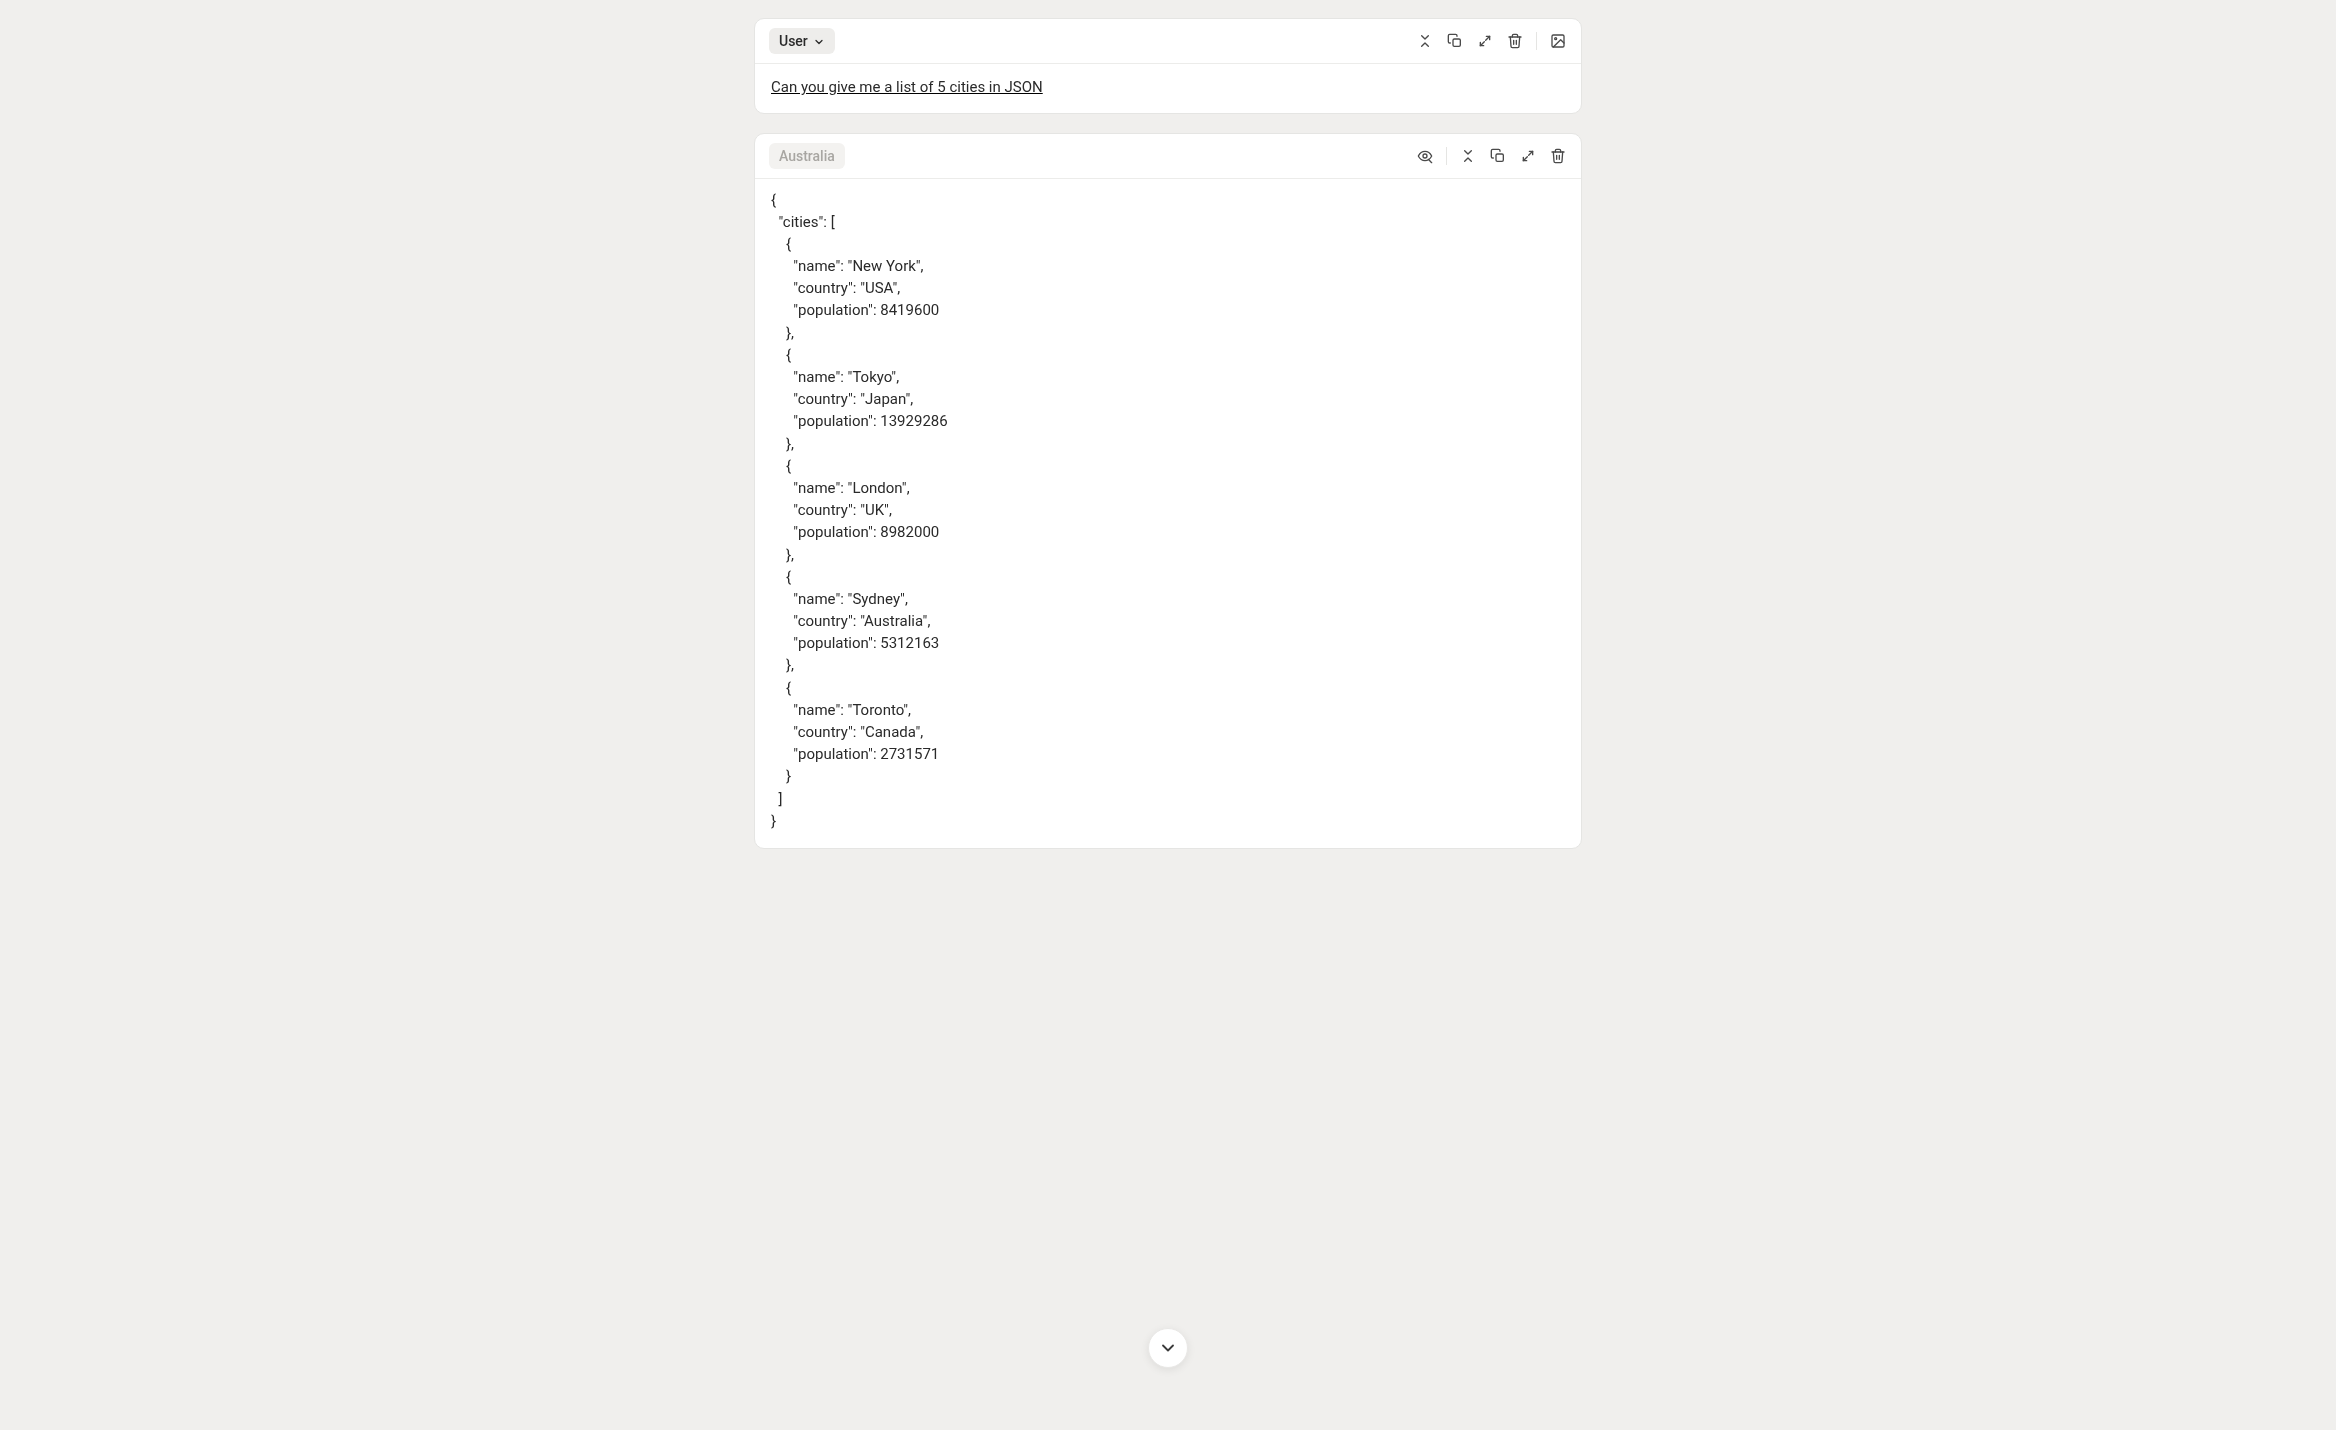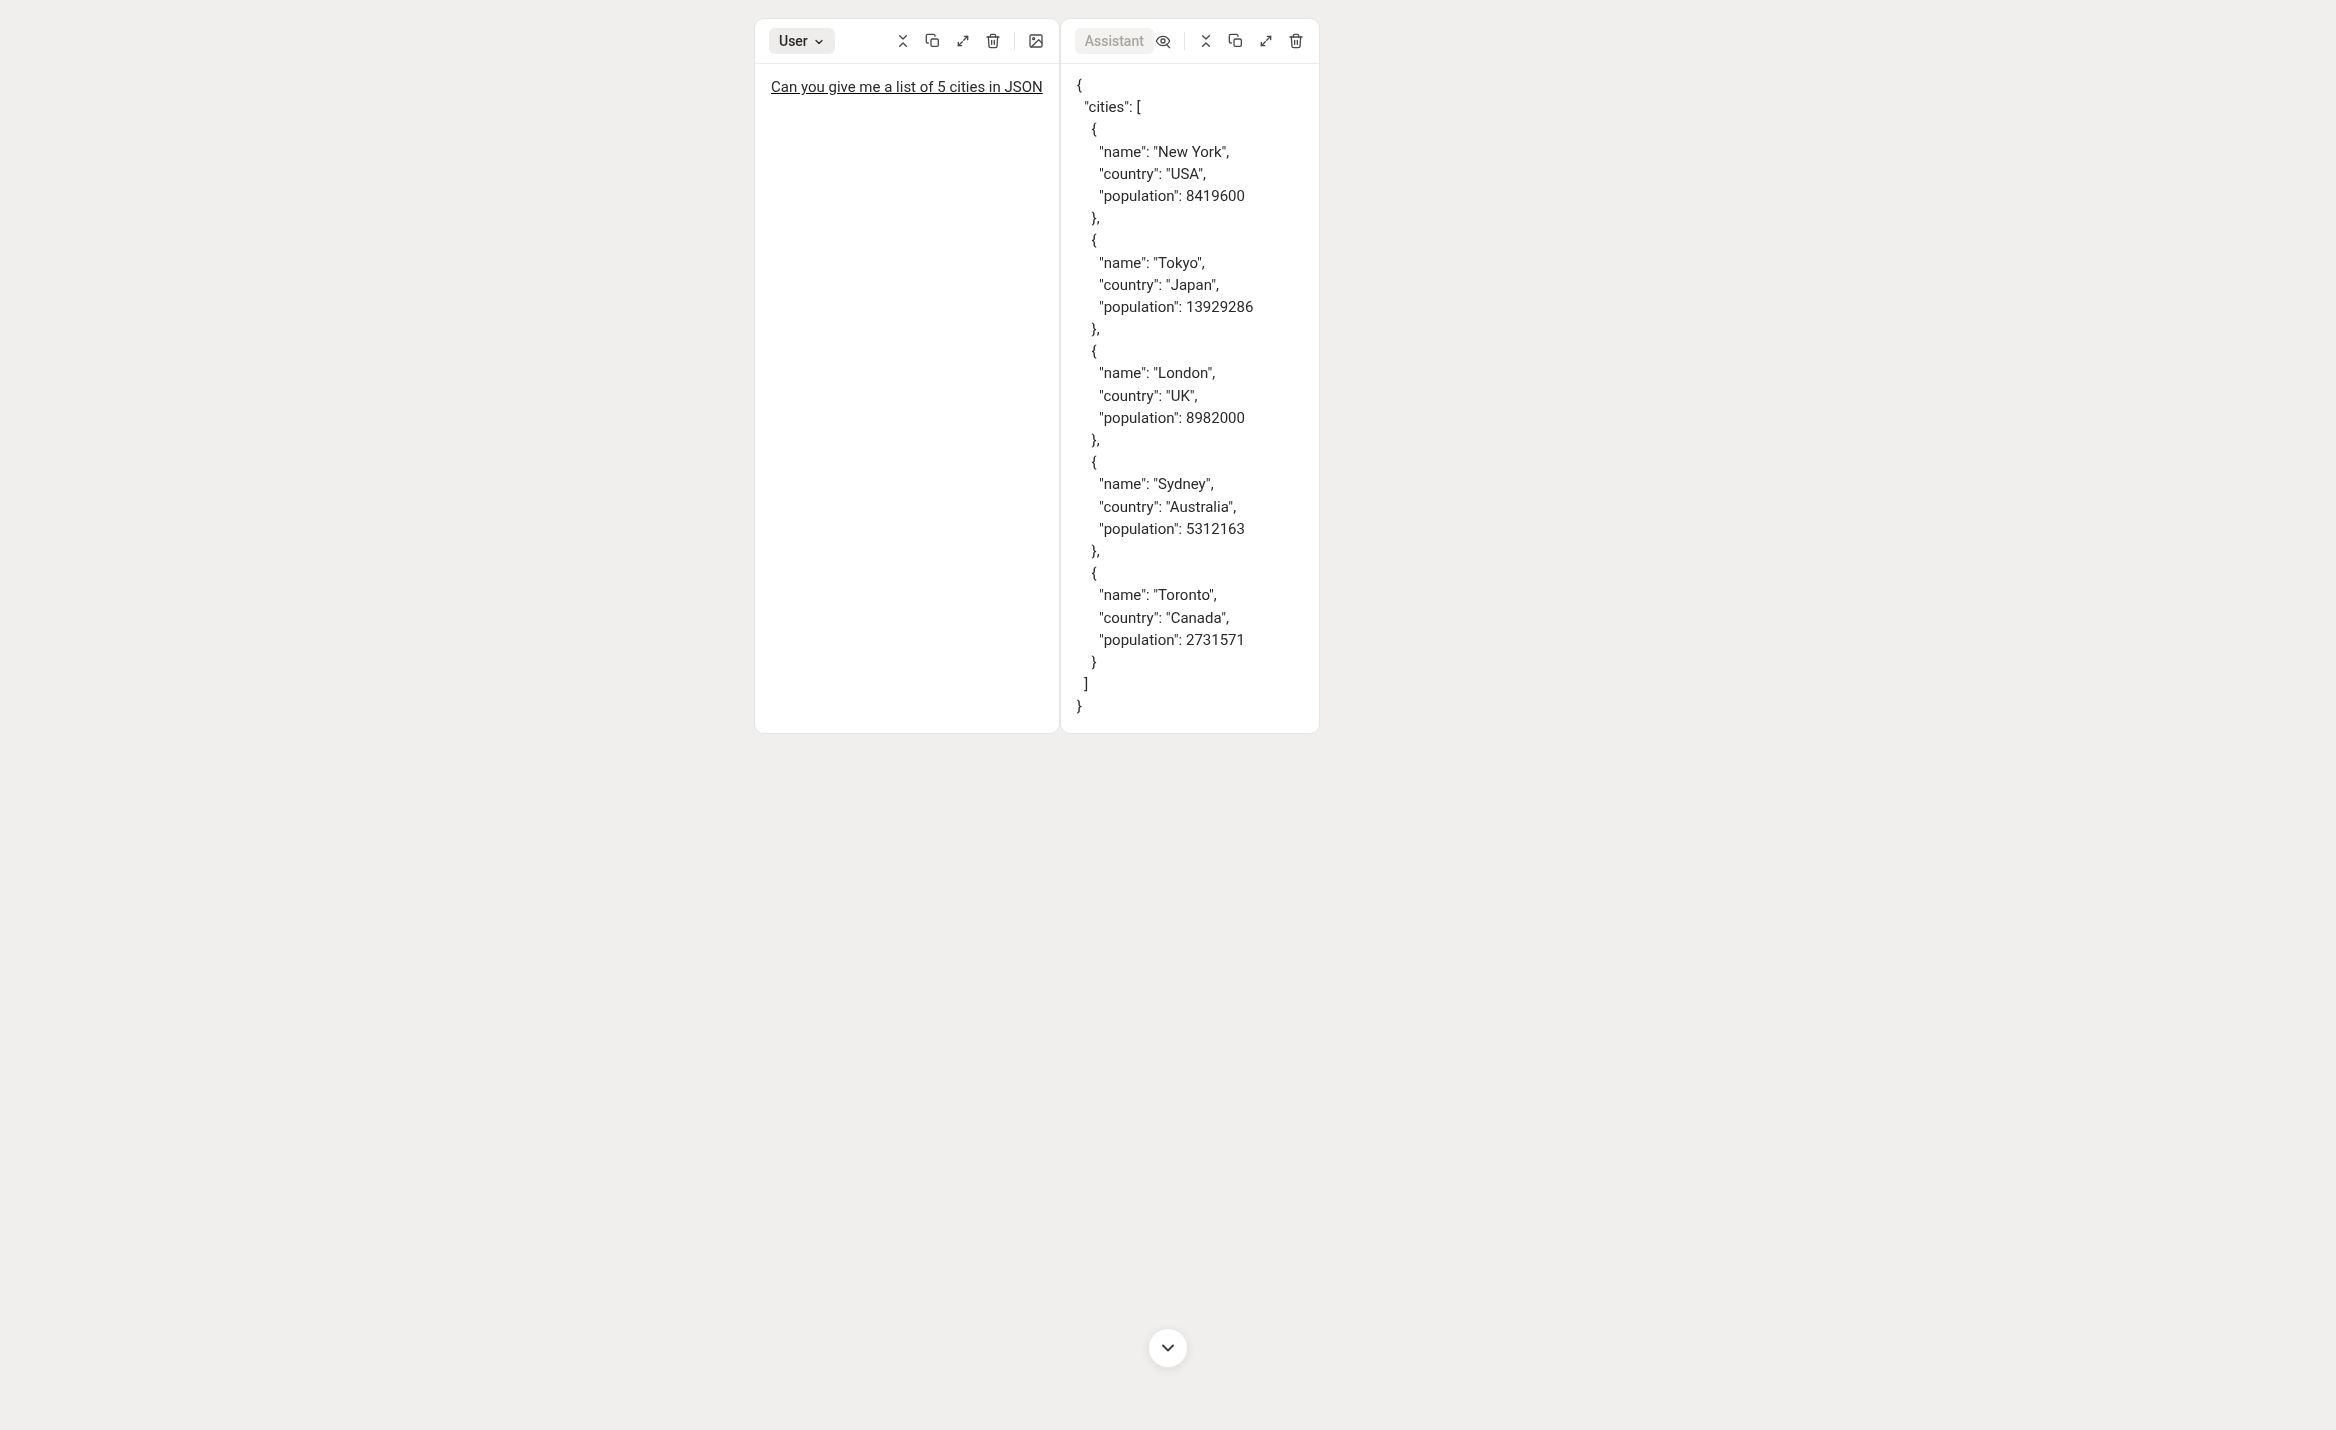--- a/index.html
+++ b/index.html
@@ -10,21 +10,22 @@
     body {
       font-family: -apple-system, BlinkMacSystemFont, 'Segoe UI', Roboto, sans-serif;
       background: #f0efed;
       padding: 18px 0;
       display: flex;
       justify-content: center;
     }
     .container {
       width: 828px;
       display: flex;
-      flex-direction: row;
+      flex-direction: column;
+      gap: 19px;
     }
     .message-card {
       background: #ffffff;
       border: 1px solid #e5e5e3;
       border-radius: 10px;
       overflow: hidden;
     }
     .card-header {
       display: flex;
       align-items: center;
@@ -174,21 +175,21 @@
       </div>
     </div>
     <div class="card-body">
       <div class="user-text">Can you give me a list of 5 cities in JSON</div>
     </div>
   </div>
 
   <div class="message-card">
     <div class="card-header">
       <div class="role-badge assistant">
-        <span>Assistant</span>
+        <span>Australia</span>
       </div>
       <div class="header-actions">
         <div class="icon-btn">
           <svg viewBox="0 0 24 24" fill="none" stroke="currentColor" stroke-width="2" stroke-linecap="round" stroke-linejoin="round">
               <path d="M2 12s3.5-7 10-7 10 7 10 7-3.5 7-10 7S2 12 2 12z"></path>
               <circle cx="12" cy="12" r="3"></circle>
               <line x1="17" y1="17" x2="22" y2="22"></line>
             </svg>
         </div>
         <div class="divider-v"></div>

